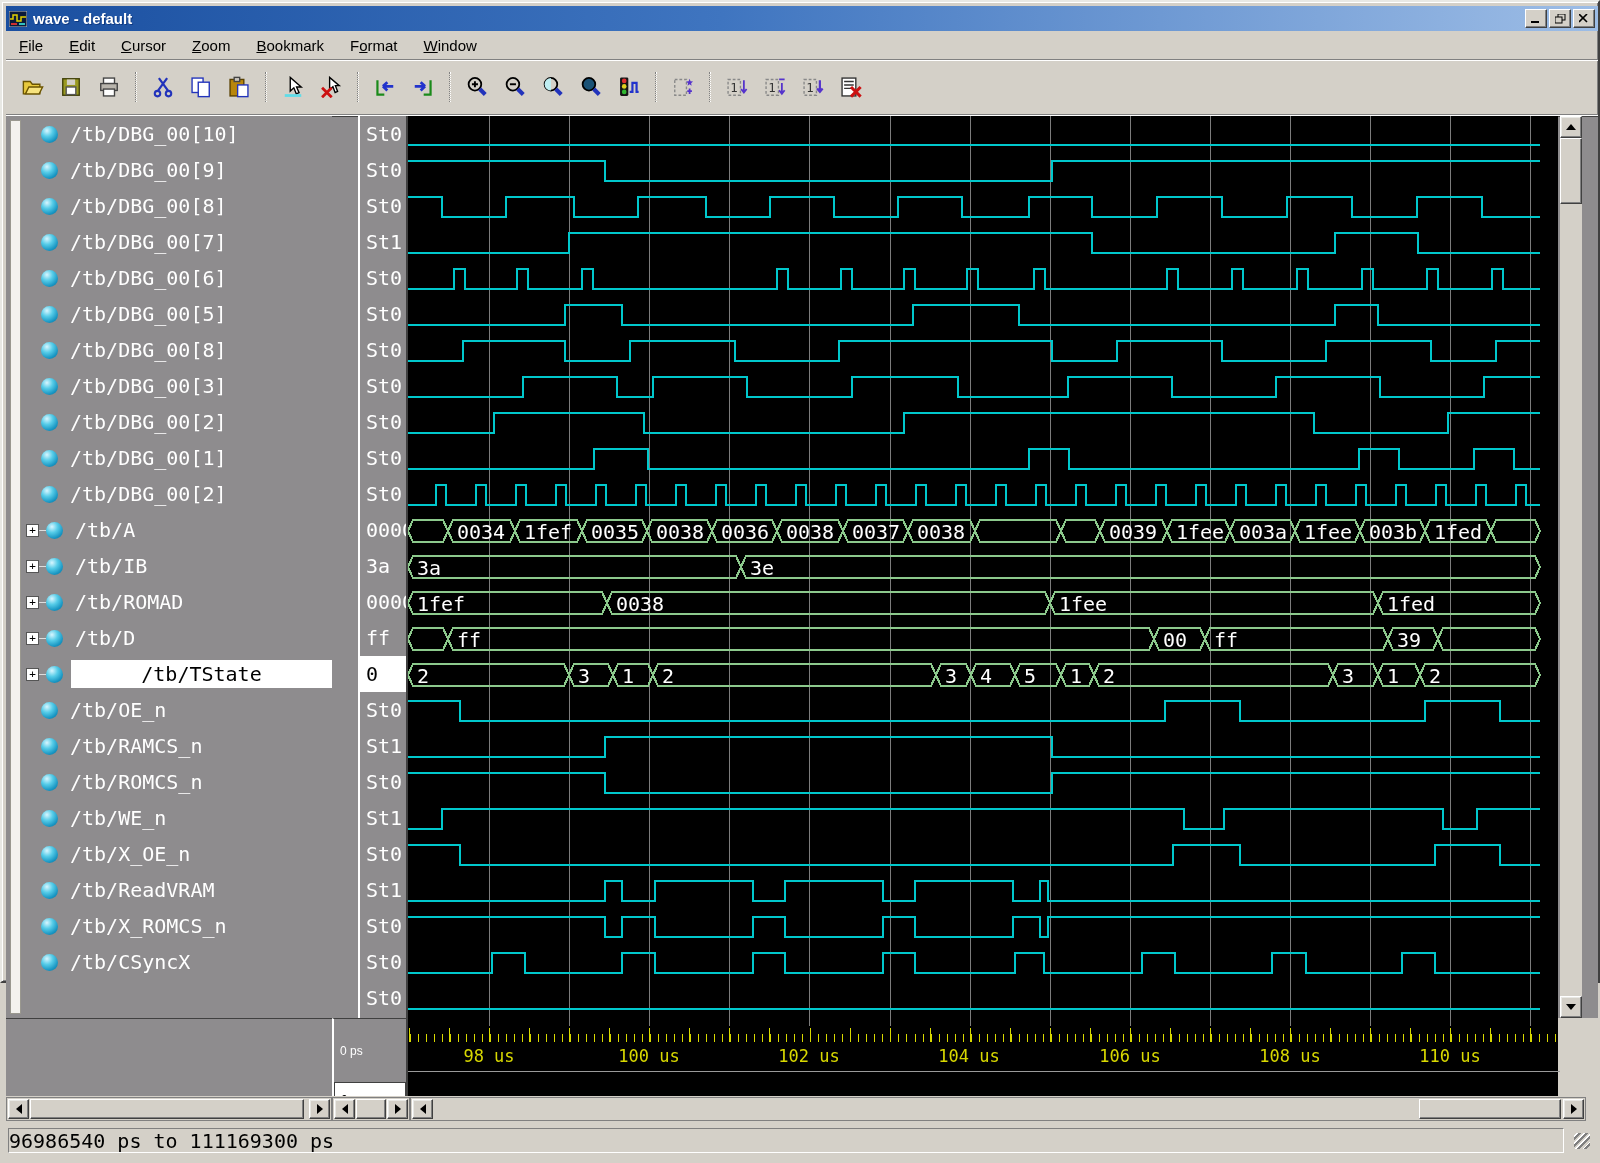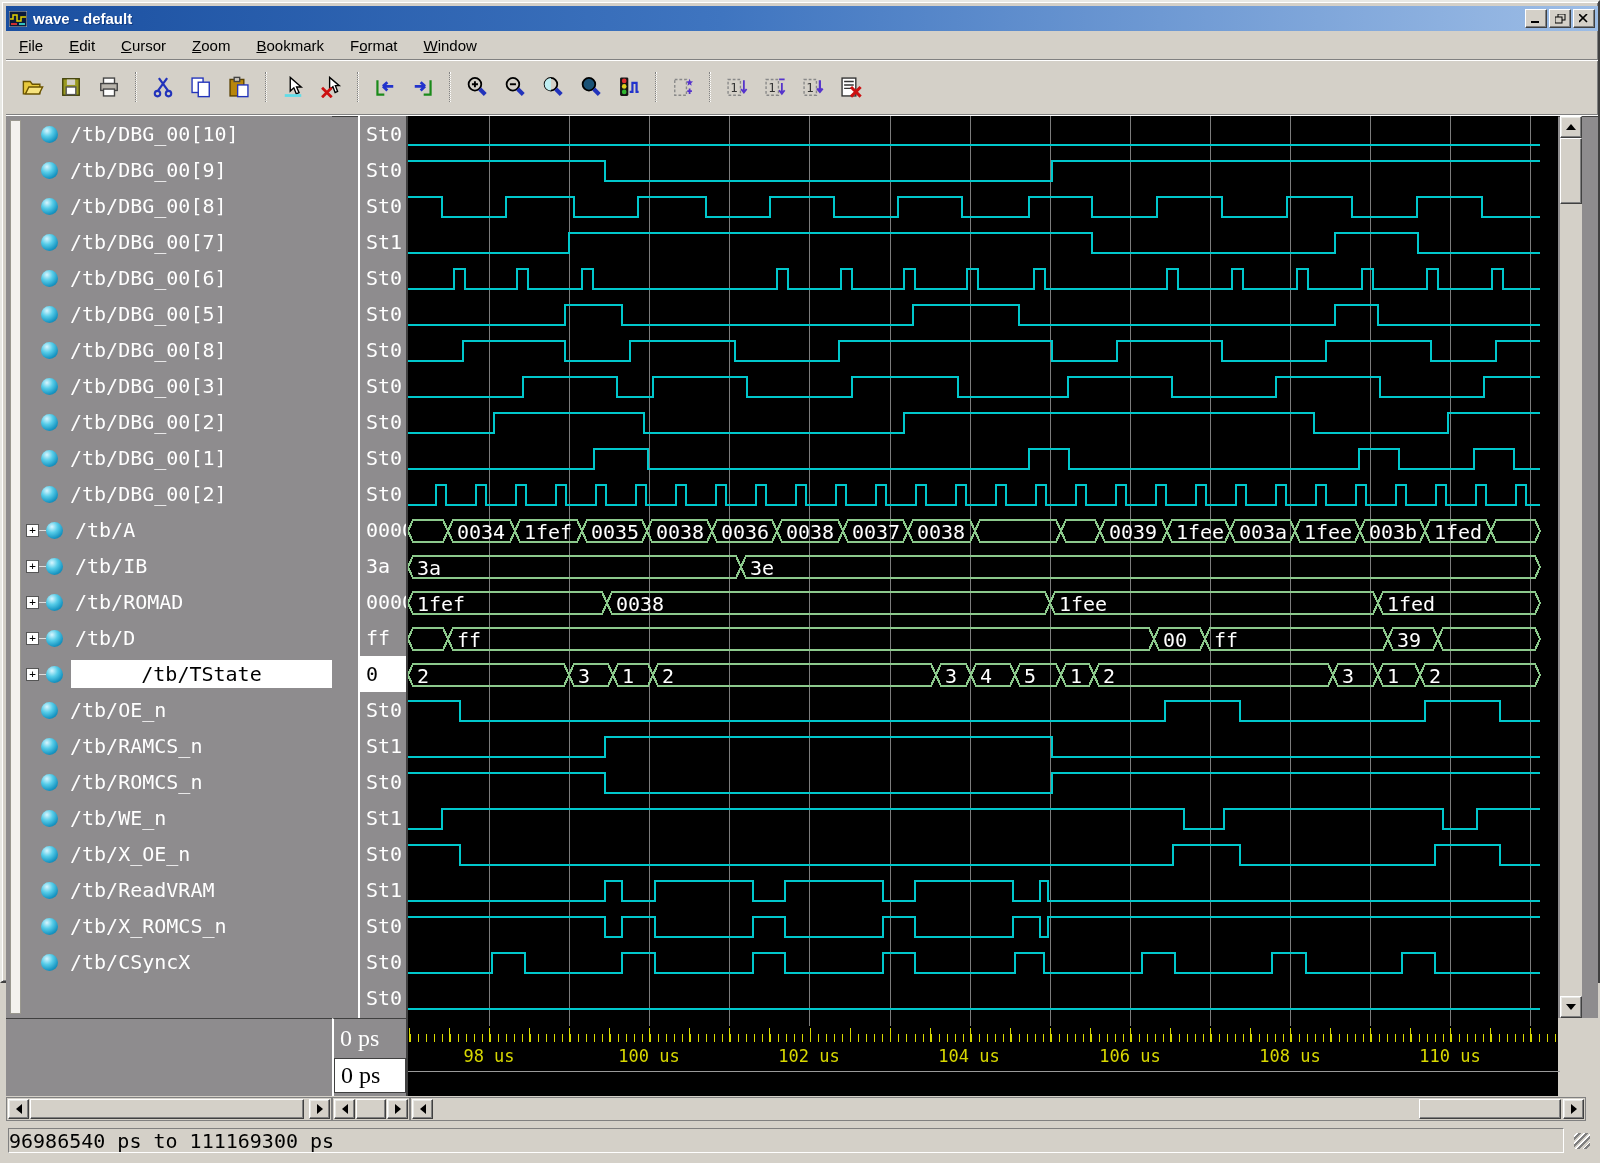--- a/index.html
+++ b/index.html
@@ -40,21 +40,21 @@
   .sb-thumb{background:#d4d0c8;border:1px solid;border-color:#fff #404040 #404040 #fff;box-shadow:inset -1px -1px 0 #808080;}
   .tri{width:0;height:0;}
   .tri-up{border-left:5px solid transparent;border-right:5px solid transparent;border-bottom:6px solid #000;}
   .tri-down{border-left:5px solid transparent;border-right:5px solid transparent;border-top:6px solid #000;}
   .tri-left{border-top:5px solid transparent;border-bottom:5px solid transparent;border-right:6px solid #000;}
   .tri-right{border-top:5px solid transparent;border-bottom:5px solid transparent;border-left:6px solid #000;}
   #wave-vscroll{left:1558px;top:114px;width:22px;height:902px;}
   
   #tl-left{left:4px;top:1016px;width:326px;height:78px;background:#8e8c8e;border-top:1px solid #404040;}
   #cursor-cells{left:330px;top:1016px;width:74px;height:78px;background:#8e8c8e;border-left:2px solid #fff;border-top:1px solid #404040;}
-  .cursor-cell{height:35px;margin-top:2px;font-family:Liberation Serif, serif;font-size:24px;display:flex;align-items:center;padding-left:6px;}
+  .cursor-cell{height:35px;margin-top:14px;font-family:Liberation Sans, sans-serif;font-size:12px;display:flex;align-items:center;padding-left:6px;}
   .cursor-cell.c1{color:#fff;}
   .cursor-cell.c2{background:#fff;color:#000;border:1px solid #404040;}
   #ruler-panel{left:404px;top:1016px;width:1152px;height:78px;background:#000;border-left:2px solid #404040;}
   
   #hscroll-row{left:4px;top:1094px;width:1592px;height:26px;background:#d4d0c8;}
   
   #statusbar{left:4px;top:1124px;width:1592px;height:29px;background:#d4d0c8;display:flex;align-items:center;}
   #status-field{margin-left:2px;width:1556px;height:25px;border:1px solid;border-color:#808080 #fff #fff #808080;display:flex;align-items:center;
      font-family:"DejaVu Sans Mono",monospace;font-size:20px;color:#000;}
   #resize-grip{width:16px;height:16px;margin-left:10px;background:repeating-linear-gradient(135deg,#d4d0c8 0 2px,#fff 2px 3px,#808080 3px 5px);}

